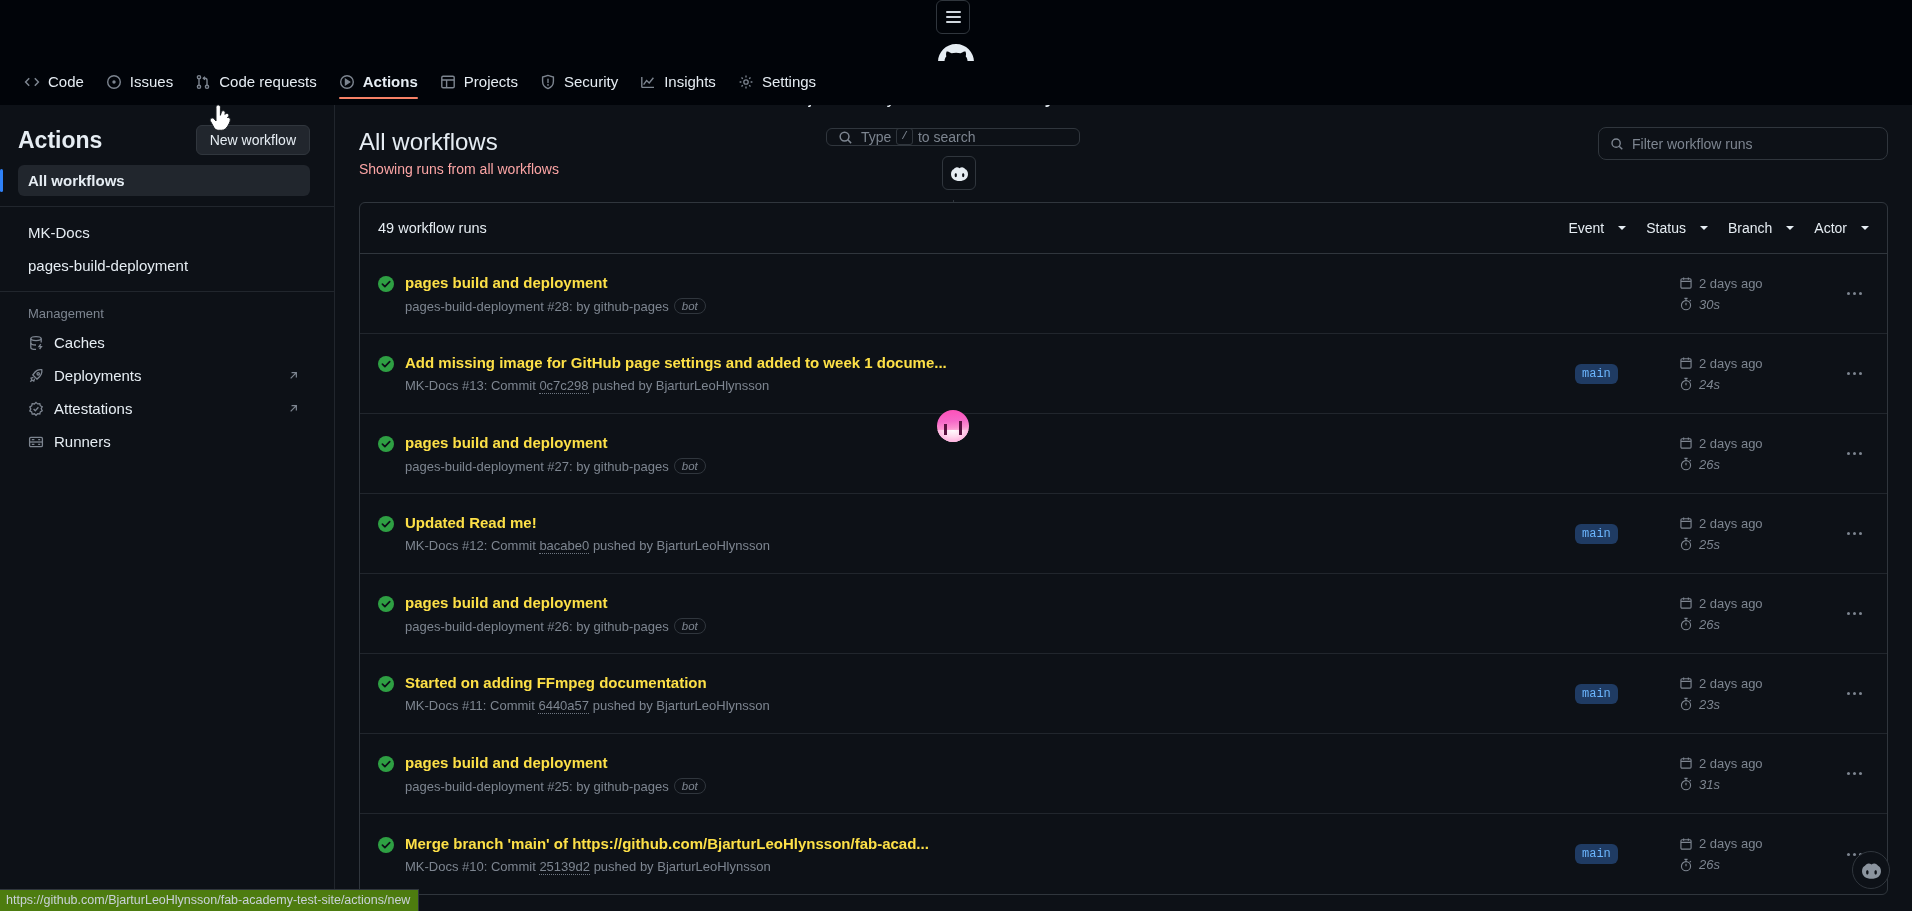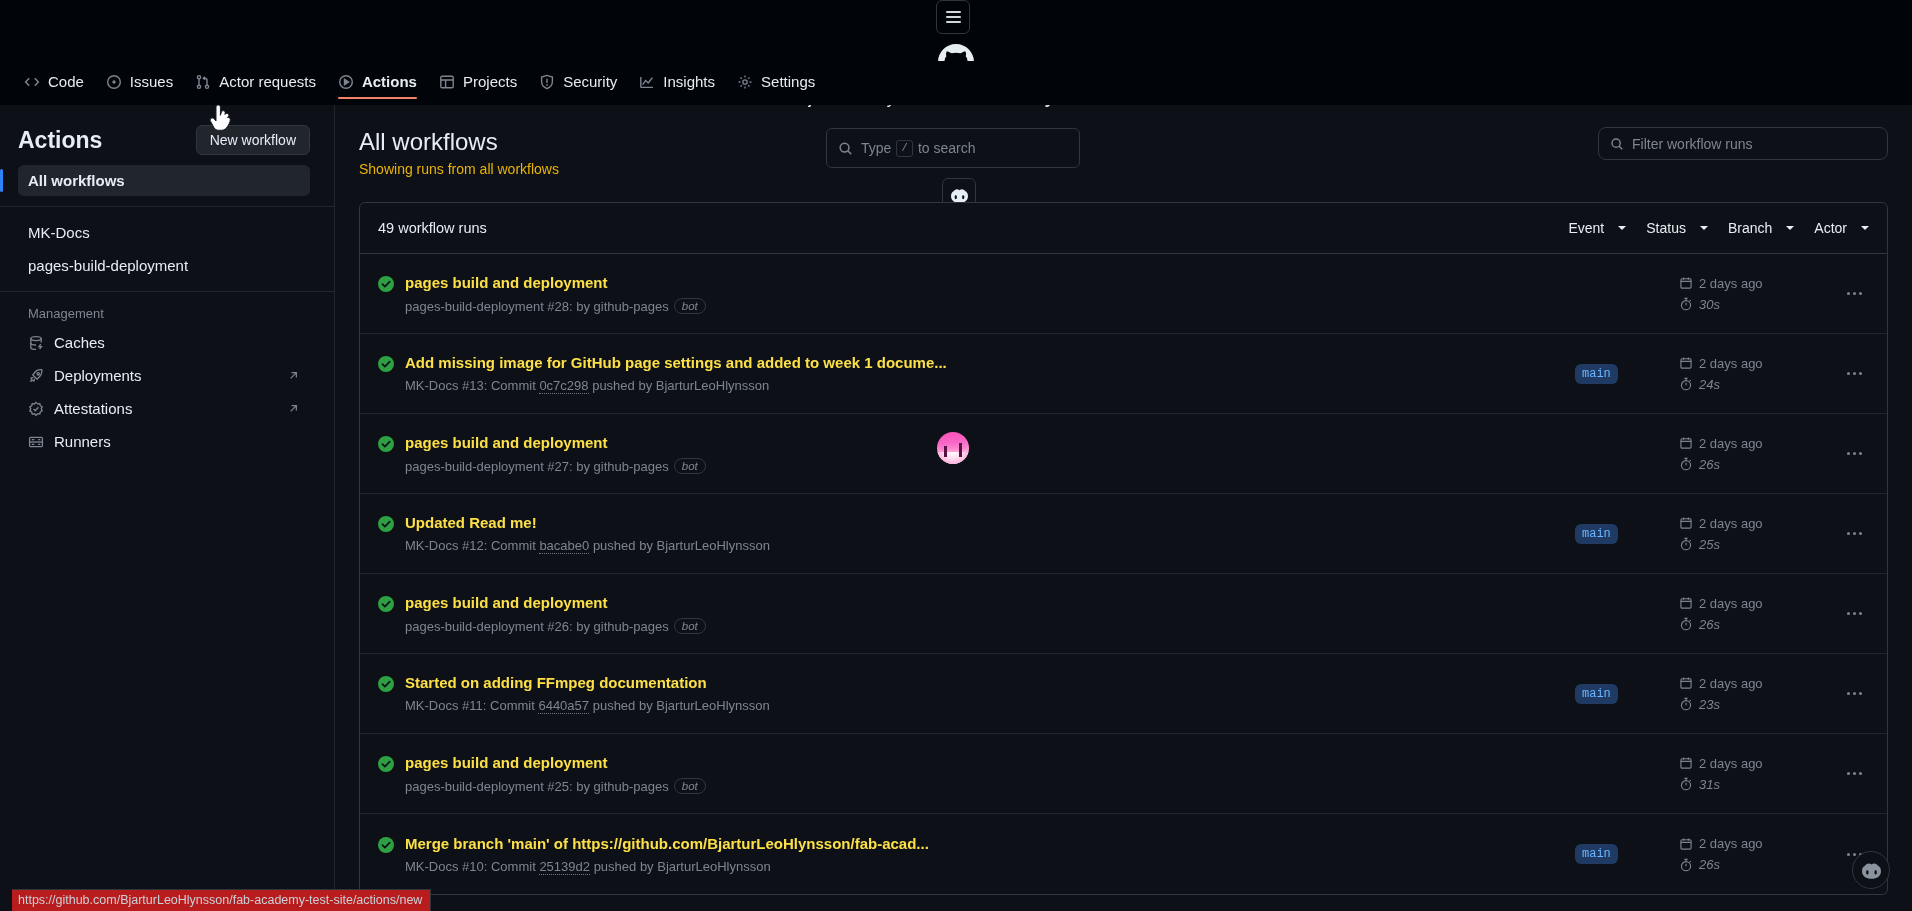--- a/index.html
+++ b/index.html
@@ -29,23 +29,23 @@
   }
   .hamburger span { display:block; width:15px; height:1.6px; background:#d0d7de; border-radius:1px; }
   .gh-logo { width: 36px; height: 36px; flex: none; margin-left: 6px; }
   .breadcrumb { display: flex; align-items: center; gap: 7px; font-size: 16px; margin-left: 12px; white-space: nowrap; }
   .breadcrumb .owner { color: #e6edf3; }
   .breadcrumb .sep { color: #7d8590; }
   .breadcrumb .repo { color: #e6edf3; font-weight: 600; }
   .header-spacer { flex: 1 1 auto; }
 
   .search-box {
-    width: 254px; height: 40px;
+    width: 254px; height: 18px;
     border: 1px solid #30363d; border-radius: 6px;
-    display: flex; align-items: center; gap: 8px;
+    display: flex; align-items: flex-end; gap: 8px;
     padding: 0 11px; cursor: pointer; flex: none;
     background: transparent;
   }
   .search-box .stext { font-size: 14px; color: #7d8590; display: flex; align-items: center; gap: 5px; }
   .slashkey {
     border: 1px solid #30363d; border-radius: 3px;
     font-size: 11px; line-height: 1; padding: 2px 4px; color: #7d8590;
     font-family: "Liberation Mono", monospace;
   }
   .hicon-btn {
@@ -124,21 +124,21 @@
   }
   .sb-divider { height:1px; background:#21262d; margin: 10px 0 10px -18px; margin-right:-24px; }
   .sb-group-label { font-size: 13px; color: #7d8590; padding: 4px 10px 6px 10px; }
   .sb-item .ext { margin-left: auto; color: #7d8590; display:flex; }
   .sb-item svg { flex: none; color: #7d8590; }
 
   
   .main { flex: 1 1 auto; padding: 22px 24px 0 24px; min-width: 0; }
   .main-head { display: flex; align-items: flex-start; justify-content: space-between; }
   .main-title { font-size: 24px; font-weight: 400; color: #e6edf3; line-height: 1.25; }
-  .main-sub { font-size: 14px; color: #eab308; margin-top: 4px; }
+  .main-sub { font-size: 14px; color: #fca5a5; margin-top: 4px; }
   .filter-box {
     width: 290px; height: 33px; flex: none;
     border: 1px solid #30363d; border-radius: 8px;
     display: flex; align-items: center; gap: 8px; padding: 0 11px;
     background: #0d1117; cursor: text;
   }
   .filter-box .ph { font-size: 14px; color: #7d8590; }
 
   .runs-card {
     margin-top: 25px;
@@ -193,22 +193,22 @@
   .tline + .tline { margin-top: 6px; font-style: italic; }
   .kebab {
     width: 30px; height: 30px; flex: none; margin-left: 10px;
     display: flex; align-items: center; justify-content: center;
     gap: 3px; cursor: pointer; border-radius: 6px;
   }
   .kebab i { width:3px;height:3px;border-radius:50%;background:#7d8590;display:block; }
 
   
   .statusbar {
-    position: absolute; left: 12px; bottom: 0;
-    background: #b91c1c; border: 1px solid #30363d; border-left: none; border-bottom: none;
+    position: absolute; left: 0; bottom: 0;
+    background: #4d7c0f; border: 1px solid #30363d; border-left: none; border-bottom: none;
     color: #c9d1d9; font-size: 12.5px;
     padding: 3px 8px 4px 6px; max-width: 420px;
     white-space: nowrap; overflow: hidden; text-overflow: ellipsis;
   }
   .copilot-fab {
     position: absolute; right: 22px; bottom: 22px;
     width: 38px; height: 38px; border-radius: 50%;
     border: 1px solid #30363d; background: #0d1117;
     display: flex; align-items: center; justify-content: center;
     cursor: pointer; color: #8b949e;
@@ -305,21 +305,21 @@
   </div>
   <div class="navtab">
     <svg width="16" height="16" viewBox="0 0 16 16" fill="none" stroke="currentColor" stroke-width="1.4">
         <circle cx="4" cy="3.2" r="1.6"></circle>
         <circle cx="4" cy="12.8" r="1.6"></circle>
         <path d="M4 4.8v6.4"></path>
         <circle cx="12" cy="12.8" r="1.6"></circle>
         <path d="M12 11.2V6.2a2 2 0 0 0-2-2H8.4"></path>
         <path d="M10 2.7 8.3 4.2 10 5.8"></path>
       </svg>
-    <span class="lbl">Actor requests</span>
+    <span class="lbl">Code requests</span>
   </div>
   <div class="navtab active">
     <svg width="16" height="16" viewBox="0 0 16 16" fill="none" stroke="currentColor" stroke-width="1.4">
         <circle cx="8" cy="8" r="6.3"></circle>
         <path d="M6.5 5.3 10.6 8l-4.1 2.7V5.3Z" fill="currentColor"></path>
       </svg>
     <span class="lbl">Actions</span>
   </div>
   <div class="navtab">
     <svg width="16" height="16" viewBox="0 0 16 16" fill="none" stroke="currentColor" stroke-width="1.4">

